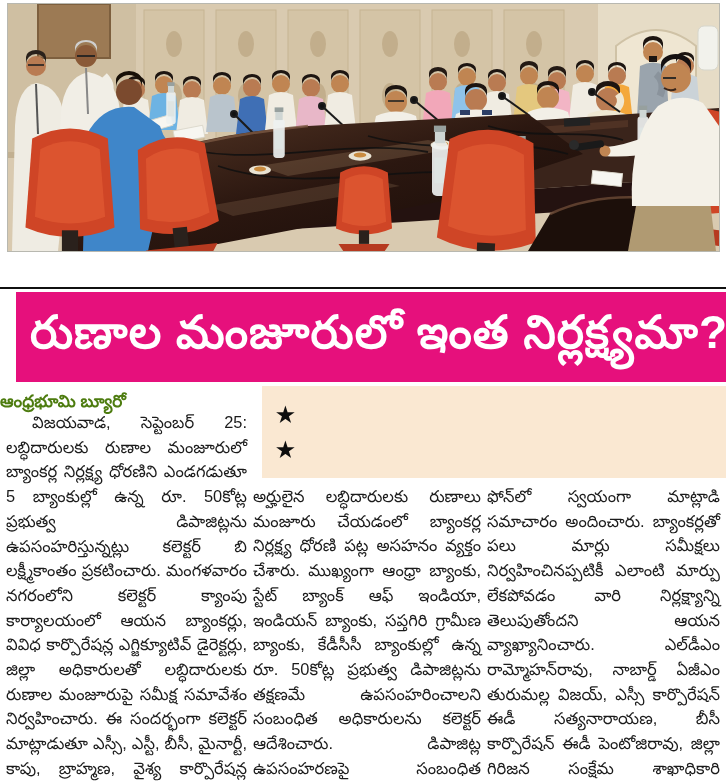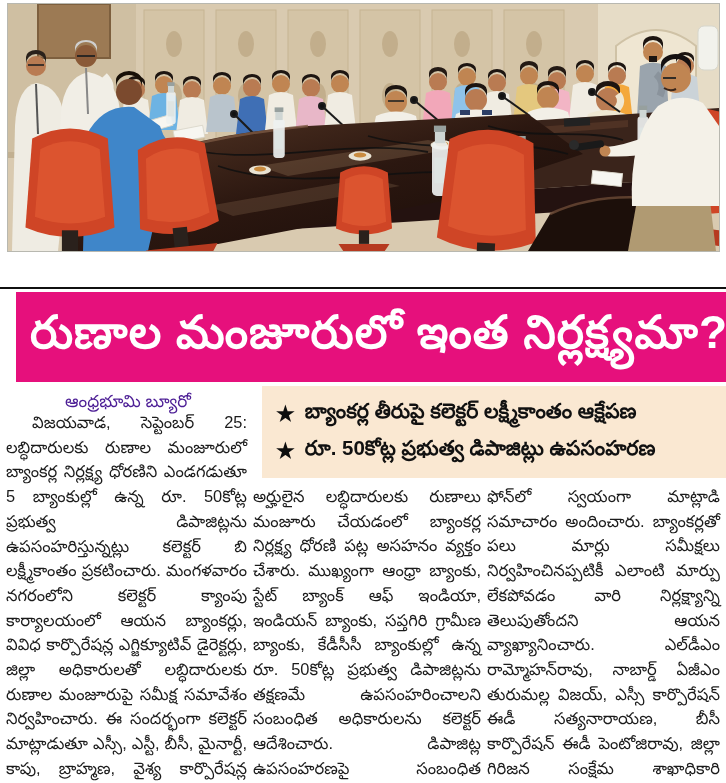--- a/index.html
+++ b/index.html
@@ -27,21 +27,21 @@
     position:absolute;left:16px;top:292px;width:726px;height:90px;
     background:#E6107C;
     display:flex;align-items:center;justify-content:center;
   }
   .headline-banner .headline-text{
     color:#ffffff;font-size:46px;font-weight:800;letter-spacing:1px;
     text-align:center;white-space:nowrap;
   }
   .byline{
     position:absolute;left:0;top:392px;width:256px;
-    text-align:center;font-size:17px;font-weight:400;color:#4c1d95;
+    font-size:17px;font-weight:700;color:#4d7c0f;
   }
   .highlights-box{
     position:absolute;left:262px;top:386px;width:464px;height:92px;
     background:#FAE8D2;box-sizing:border-box;
     display:flex;flex-direction:column;justify-content:space-evenly;
     padding:4px 10px 4px 14px;
   }
   .highlight-item{
     display:flex;align-items:center;gap:10px;
     font-size:20.5px;font-weight:700;color:#111111;white-space:nowrap;
@@ -348,25 +348,23 @@
 
   <div class="headline-banner">
     <span class="headline-text">రుణాల మంజూరులో ఇంత నిర్లక్ష్యమా?</span>
   </div>
 
   <div class="byline">ఆంధ్రభూమి బ్యూరో</div>
 
   <div class="highlights-box">
     <div class="highlight-item">
       <span class="star">★</span>
-      <span>బ్యాంకర్ల తీరుపై కలెక్టర్ లక్ష్మీకాంతం ఆక్షేపణ</span>
     </div>
     <div class="highlight-item">
       <span class="star">★</span>
-      <span>రూ. 50కోట్ల ప్రభుత్వ డిపాజిట్లు ఉపసంహరణ</span>
     </div>
   </div>
 
   <div class="body-col col-1">విజయవాడ, సెప్టెంబర్ 25: లబ్ధిదారులకు రుణాల మంజూరులో బ్యాంకర్ల నిర్లక్ష్య ధోరణిని ఎండగడుతూ 5 బ్యాంకుల్లో ఉన్న రూ. 50కోట్ల ప్రభుత్వ డిపాజిట్లను ఉపసంహరిస్తున్నట్లు కలెక్టర్ బి లక్ష్మీకాంతం ప్రకటించారు. మంగళవారం నగరంలోని కలెక్టర్ క్యాంపు కార్యాలయంలో ఆయన బ్యాంకర్లు, వివిధ కార్పొరేషన్ల ఎగ్జిక్యూటివ్ డైరెక్టర్లు, జిల్లా అధికారులతో లబ్ధిదారులకు రుణాల మంజూరుపై సమీక్ష సమావేశం నిర్వహించారు. ఈ సందర్భంగా కలెక్టర్ మాట్లాడుతూ ఎస్సీ, ఎస్టీ, బీసీ, మైనార్టీ, కాపు, బ్రాహ్మణ, వైశ్య కార్పొరేషన్ల ద్వారా</div>
   <div class="body-col col-2">అర్హులైన లబ్ధిదారులకు రుణాలు మంజూరు చేయడంలో బ్యాంకర్ల నిర్లక్ష్య ధోరణి పట్ల అసహనం వ్యక్తం చేశారు. ముఖ్యంగా ఆంధ్రా బ్యాంకు, స్టేట్ బ్యాంక్ ఆఫ్ ఇండియా, ఇండియన్ బ్యాంకు, సప్తగిరి గ్రామీణ బ్యాంకు, కేడీసీసీ బ్యాంకుల్లో ఉన్న రూ. 50కోట్ల ప్రభుత్వ డిపాజిట్లను తక్షణమే ఉపసంహరించాలని సంబంధిత అధికారులను కలెక్టర్ ఆదేశించారు. డిపాజిట్ల ఉపసంహరణపై సంబంధిత బ్యాంకుల చైర్మన్లు, జీఎంలతో కలెక్టర్</div>
   <div class="body-col col-3">ఫోన్‌లో స్వయంగా మాట్లాడి సమాచారం అందించారు. బ్యాంకర్లతో పలు మార్లు సమీక్షలు నిర్వహించినప్పటికీ ఎలాంటి మార్పు లేకపోవడం వారి నిర్లక్ష్యాన్ని తెలుపుతోందని ఆయన వ్యాఖ్యానించారు. ఎల్‌డీఎం రామ్మోహన్‌రావు, నాబార్డ్ ఏజీఎం తురుమల్ల విజయ్, ఎస్సీ కార్పొరేషన్ ఈడీ సత్యనారాయణ, బీసీ కార్పొరేషన్ ఈడీ పెంటోజిరావు, జిల్లా గిరిజన సంక్షేమ శాఖాధికారి ఈశ్వరరావు, వివిధ బ్యాంకుల అధికారులు పాల్గొన్నారు.</div>
 
 </div>
 
 </body></html>

